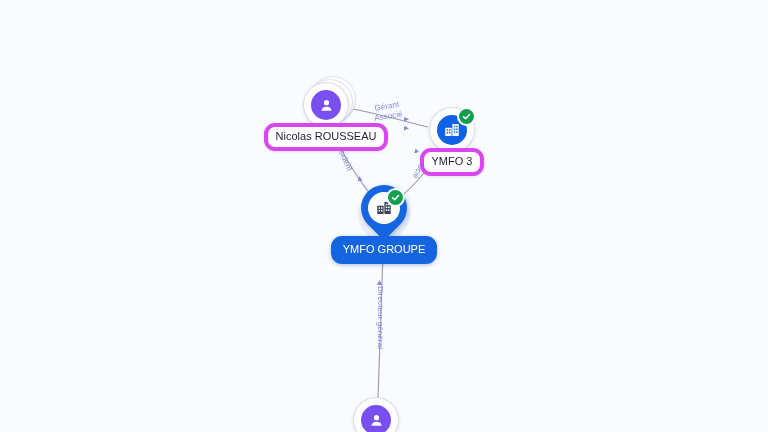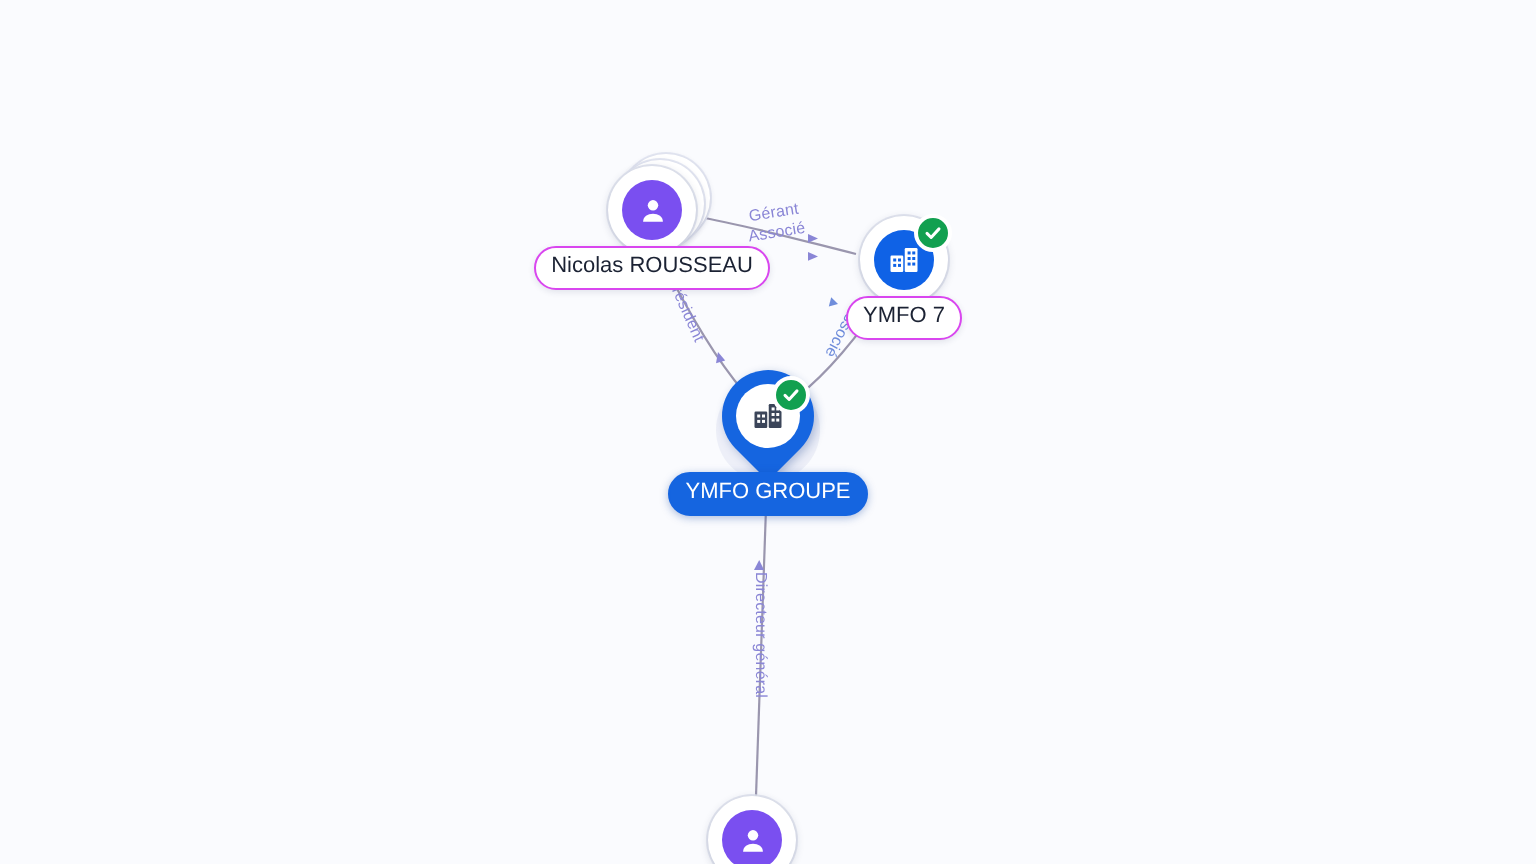--- a/index.html
+++ b/index.html
@@ -147,21 +147,21 @@
     justify-content: center;
     z-index: 6;
   }
 
   
   .label {
     margin-top: -4px;
     padding: 3px 8px 4px;
     border-radius: 11px;
     background: #ffffff;
-    border: 1px solid #d946ef;
+    border: 4px solid #d946ef;
     box-shadow: 0 1px 3px rgba(40,50,90,.12);
     font-size: 11px;
     line-height: 13px;
     color: #1b2233;
     white-space: nowrap;
     z-index: 5;
   }
   .label.selected {
     background: #1565e0;
     border-color: #1565e0;
@@ -260,21 +260,21 @@
             <rect x="17.5" y="13.7" width="2" height="2" fill="#0f62e6"></rect>
           </svg>
         </div>
         <div class="badge-check">
           <svg width="9" height="9" viewBox="0 0 24 24" fill="none" stroke="#ffffff" stroke-width="4" stroke-linecap="round" stroke-linejoin="round" aria-hidden="true">
             <path d="M4 12.5 L9.5 18 L20 6.5"></path>
           </svg>
         </div>
       </div>
     </div>
-    <div class="label">YMFO 7</div>
+    <div class="label">YMFO 3</div>
   </div>
 
   <div class="node" style="left:357px; top:183px; width:54px;text-align:right;">
     <div class="pin-wrap">
       <div class="pin-halo"></div>
       <div class="pin-shape"></div>
       <div class="pin-core">
         <svg width="18" height="18" viewBox="0 0 24 24" fill="#3b4559" aria-hidden="true">
           <rect x="3" y="9" width="8.5" height="11" rx="0.8"></rect>
           <rect x="12.5" y="4" width="8.5" height="16" rx="0.8"></rect>

